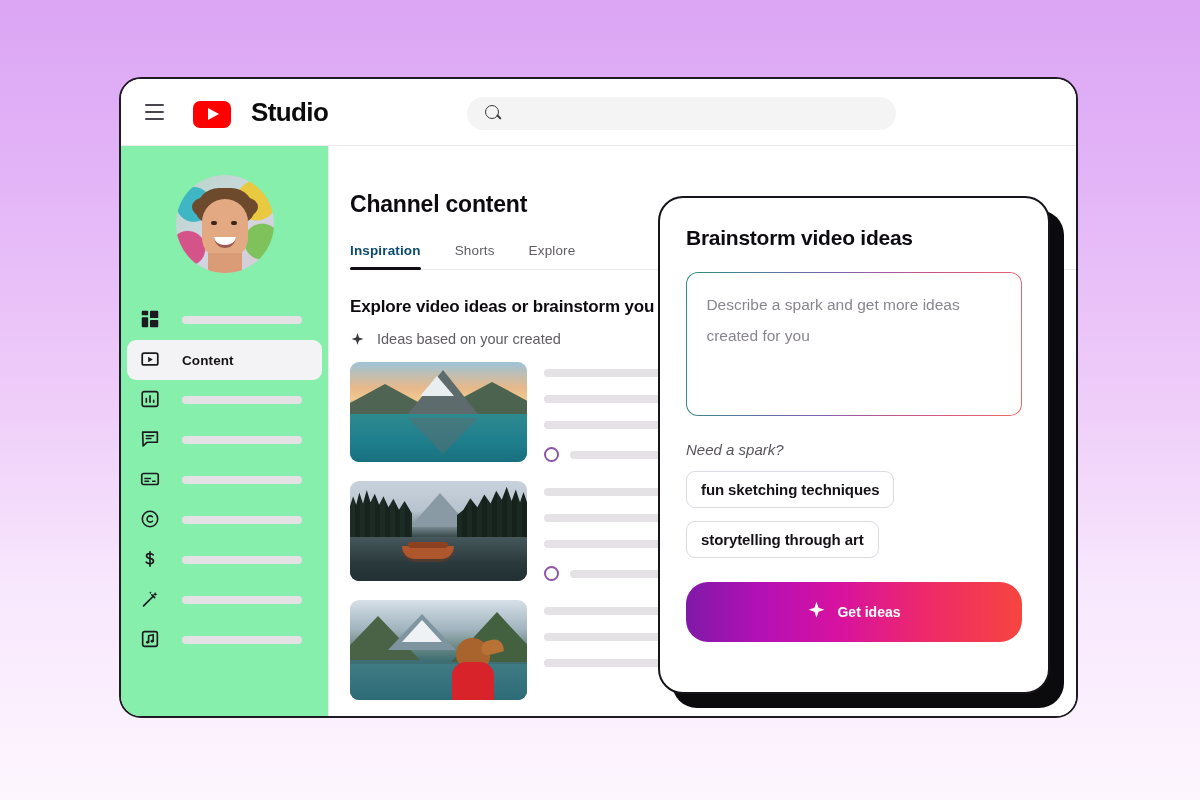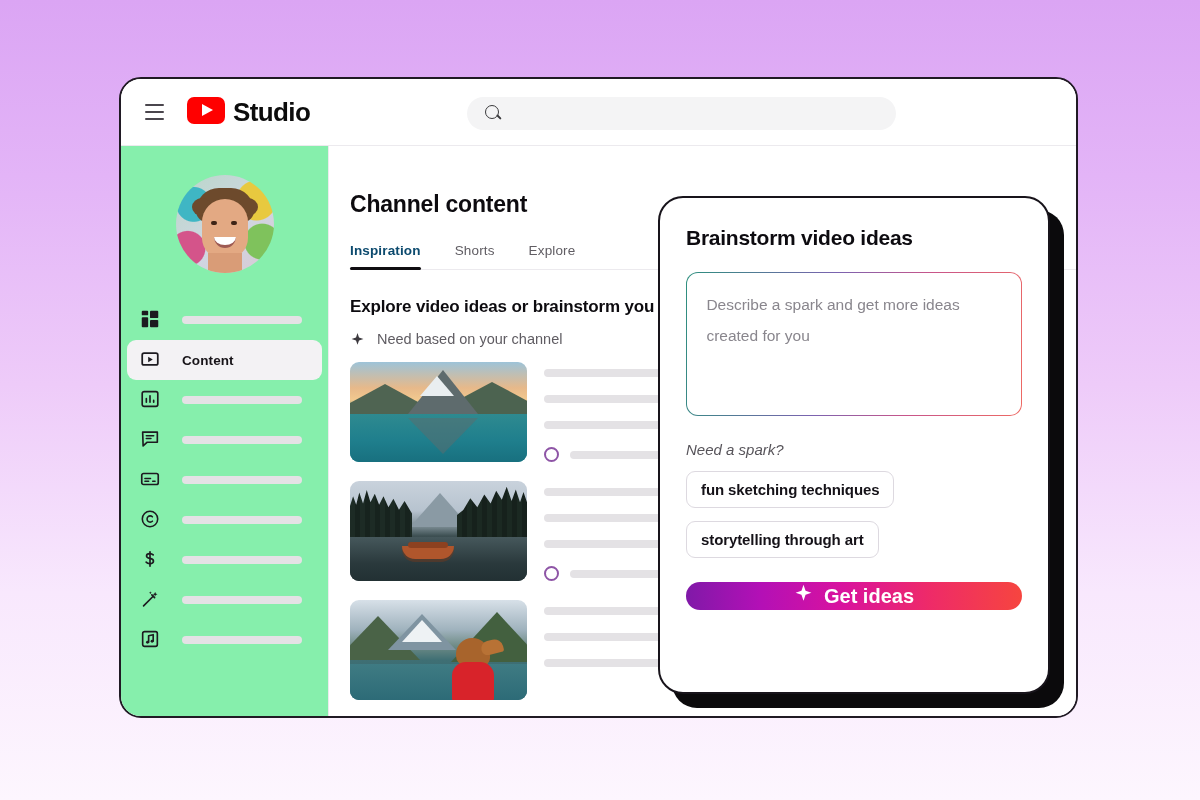--- a/index.html
+++ b/index.html
@@ -29,21 +29,21 @@
     border-bottom: 1px solid #eceaee;
     display: flex; align-items: center;
   }
   #hamburger-button {
     margin-left: 18px; width: 30px; height: 30px;
     display: flex; flex-direction: column; justify-content: center;
     align-items: center; gap: 5px; cursor: pointer;
   }
   #hamburger-button i { display:block; width: 19px; height: 2px; background: #4a464d; border-radius:1px; }
 
-  #studio-logo { display: flex; align-items: flex-start; margin-left: 18px; gap: 8px; }
+  #studio-logo { display: flex; align-items: flex-end; margin-left: 24px; gap: 20px; }
   .yt-play {
     width: 38px; height: 27px; background: #ff0000; border-radius: 7px;
     display: flex; align-items: center; justify-content: center;
   }
   .yt-play::after {
     content: ""; width: 0; height: 0;
     border-left: 11px solid #ffffff;
     border-top: 6.5px solid transparent;
     border-bottom: 6.5px solid transparent;
     margin-left: 3px;
@@ -311,25 +311,25 @@
   #spark-label {
     margin-top: 25px; font-size: 15px; font-style: italic; color: #57545a;
   }
   .chip {
     display: inline-block; margin-top: 13px;
     border: 1.4px solid #ddd9e0; border-radius: 9px;
     padding: 9px 14px; font-size: 15px; font-weight: 700; color: #151218;
     background: #fff; cursor: pointer; letter-spacing: -0.1px;
   }
   #get-ideas-button {
-    margin-top: 24px; width: 100%; height: 28px; border: none;
+    margin-top: 24px; width: 100%; height: 60px; border: none;
     border-radius: 22px; cursor: pointer;
     background: linear-gradient(90deg,#8019a8 0%,#b310b6 22%,#d8129f 46%,#ee2a69 72%,#f6453f 100%);
     display: flex; align-items: center; justify-content: center; gap: 11px;
-    color: #fff; font-size: 20px; font-weight: 700;
+    color: #fff; font-size: 14px; font-weight: 700;
     font-family: "Liberation Sans", sans-serif;
   }
   #get-ideas-button svg { width: 19px; height: 19px; }
 </style>
 </head>
 <body>
 
 <div id="browser-window">
 
   <div id="topbar">
@@ -469,21 +469,21 @@
     </div>
 
     <h2 id="explore-heading">Explore video ideas or brainstorm you</h2>
 
     <div id="ideas-sub">
       <span class="spark">
         <svg viewBox="0 0 24 24" fill="currentColor">
           <path d="M12 1.5l2.4 7.1 7.1 2.4-7.1 2.4L12 20.5l-2.4-7.1L2.5 11l7.1-2.4z"></path>
         </svg>
       </span>
-      <span id="ideas-sub-label">Need based on your channel</span>
+      <span id="ideas-sub-label">Ideas based on your created</span>
     </div>
 
     <div id="idea-list">
 
       <div class="idea-row">
         <div class="thumb scene1">
           <div class="ridgeL"></div>
             <div class="ridgeR"></div>
           <div class="peak"></div>
             <div class="peak2"></div>

